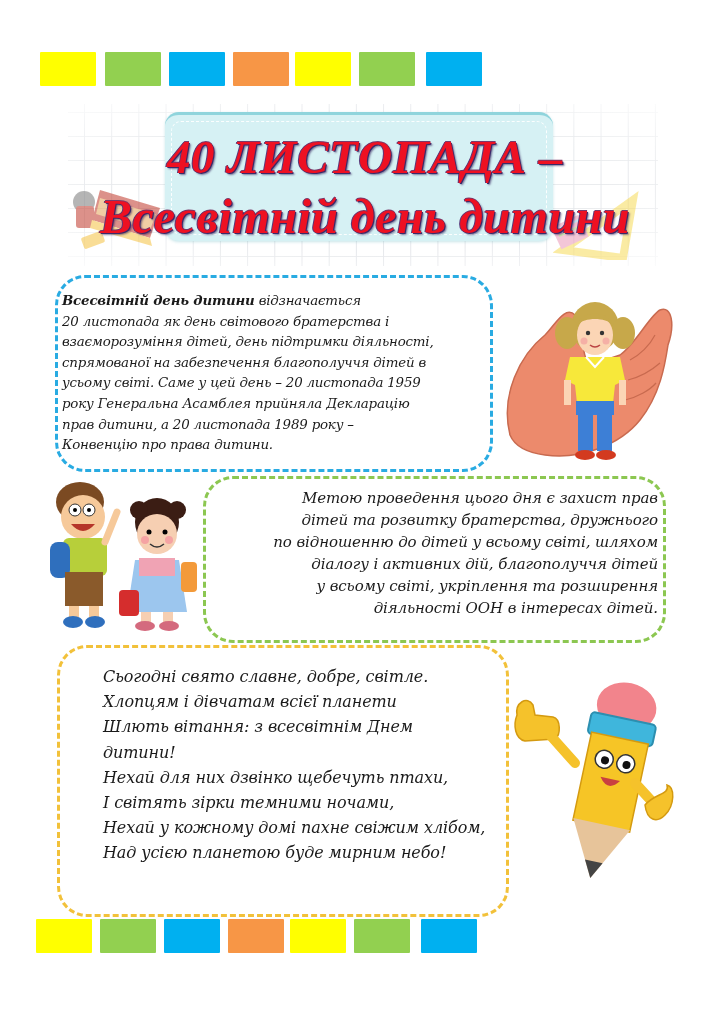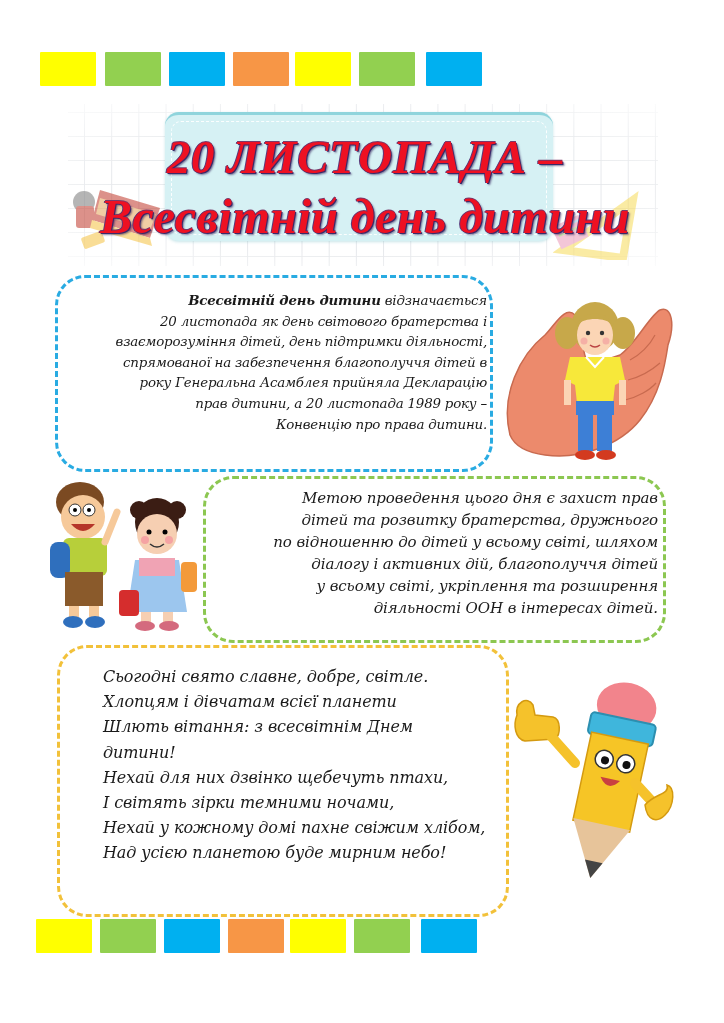--- a/index.html
+++ b/index.html
@@ -49,21 +49,21 @@
 
   .dbox { position: absolute; border-radius: 30px; box-sizing: border-box; }
   .box-blue { left: 55px; top: 275px; width: 438px; height: 197px; border: 3px dashed #29abe2; }
   .box-green { left: 203px; top: 476px; width: 463px; height: 167px; border: 3px dashed #8cc751; }
   .box-yellow { left: 57px; top: 645px; width: 452px; height: 272px; border: 3px dashed #f2c13a; }
 
   .txt {
     position: absolute; font-family: "DejaVu Serif", serif; font-style: italic; color: #1a1a1a;
     margin: 0;
   }
-  .p1 { left: 62px; top: 290px; width: 425px; text-align: right; font-size: 13.4px; line-height: 20.6px; letter-spacing: -0.2px; }
+  .p1 { left: 62px; top: 290px; width: 425px; text-align: left; font-size: 13.4px; line-height: 20.6px; letter-spacing: -0.2px; }
   .p1 b { font-weight: bold; }
   .p2 { left: 212px; top: 487px; width: 446px; text-align: right; font-size: 15px; line-height: 22px; letter-spacing: -0.1px; }
   .poem { left: 103px; top: 664px; width: 400px; font-size: 16px; line-height: 25.2px; letter-spacing: -0.1px; }
   .poem div { white-space: nowrap; }
 
   .illus { position: absolute; }
 </style>
 </head>
 <body>
 
@@ -102,29 +102,30 @@
 <svg class="deco-ruler" width="90" height="70" viewBox="0 0 90 70">
   <g opacity="0.5">
     <polygon points="10,60 80,10 70,68" fill="none" stroke="#f7d84a" stroke-width="8"></polygon>
     <rect x="2" y="30" width="30" height="24" fill="#e88fb0" transform="rotate(-25 17 42)"></rect>
     <line x1="4" y1="40" x2="34" y2="26" stroke="#8fd0e8" stroke-width="2"></line>
     <line x1="6" y1="46" x2="36" y2="32" stroke="#9ed067" stroke-width="2"></line>
   </g>
 </svg>
 
 <div class="title-panel"></div>
-<h1 class="title l1">20 ЛИСТОПАДА –</h1>
+<h1 class="title l1">40 ЛИСТОПАДА –</h1>
 <h1 class="title l2">Всесвітній день дитини</h1>
 
 <div class="dbox box-blue"></div>
 <div class="txt p1">
   <div><b>Всесвітній день дитини</b><span> відзначається</span></div>
   <div>20 листопада як день світового братерства і</div>
   <div>взаєморозуміння дітей, день підтримки діяльності,</div>
   <div>спрямованої на забезпечення благополуччя дітей в</div>
+  <div>усьому світі. Саме у цей день – 20 листопада 1959</div>
   <div>року Генеральна Асамблея прийняла Декларацію</div>
   <div>прав дитини, а 20 листопада 1989 року –</div>
   <div>Конвенцію про права дитини.</div>
 </div>
 
 <svg class="illus" style="left:500px;top:285px;" width="210" height="180" viewBox="0 0 210 180">
 
   <path d="M10,150 C0,110 20,70 45,50 C55,40 65,20 75,30 C85,45 80,70 90,80 L120,70 C135,60 150,30 160,25 C172,20 175,40 168,60 C165,80 160,110 140,135 C120,160 80,175 45,170 C30,168 15,162 10,150 Z" fill="#ec8a6c" stroke="#c86a4f" stroke-width="1.5"></path>
   <path d="M130,75 C140,70 150,60 155,50 M128,95 C140,92 152,85 160,78 M125,115 C138,112 150,105 156,98" stroke="#c86a4f" stroke-width="1.2" fill="none"></path>
 

